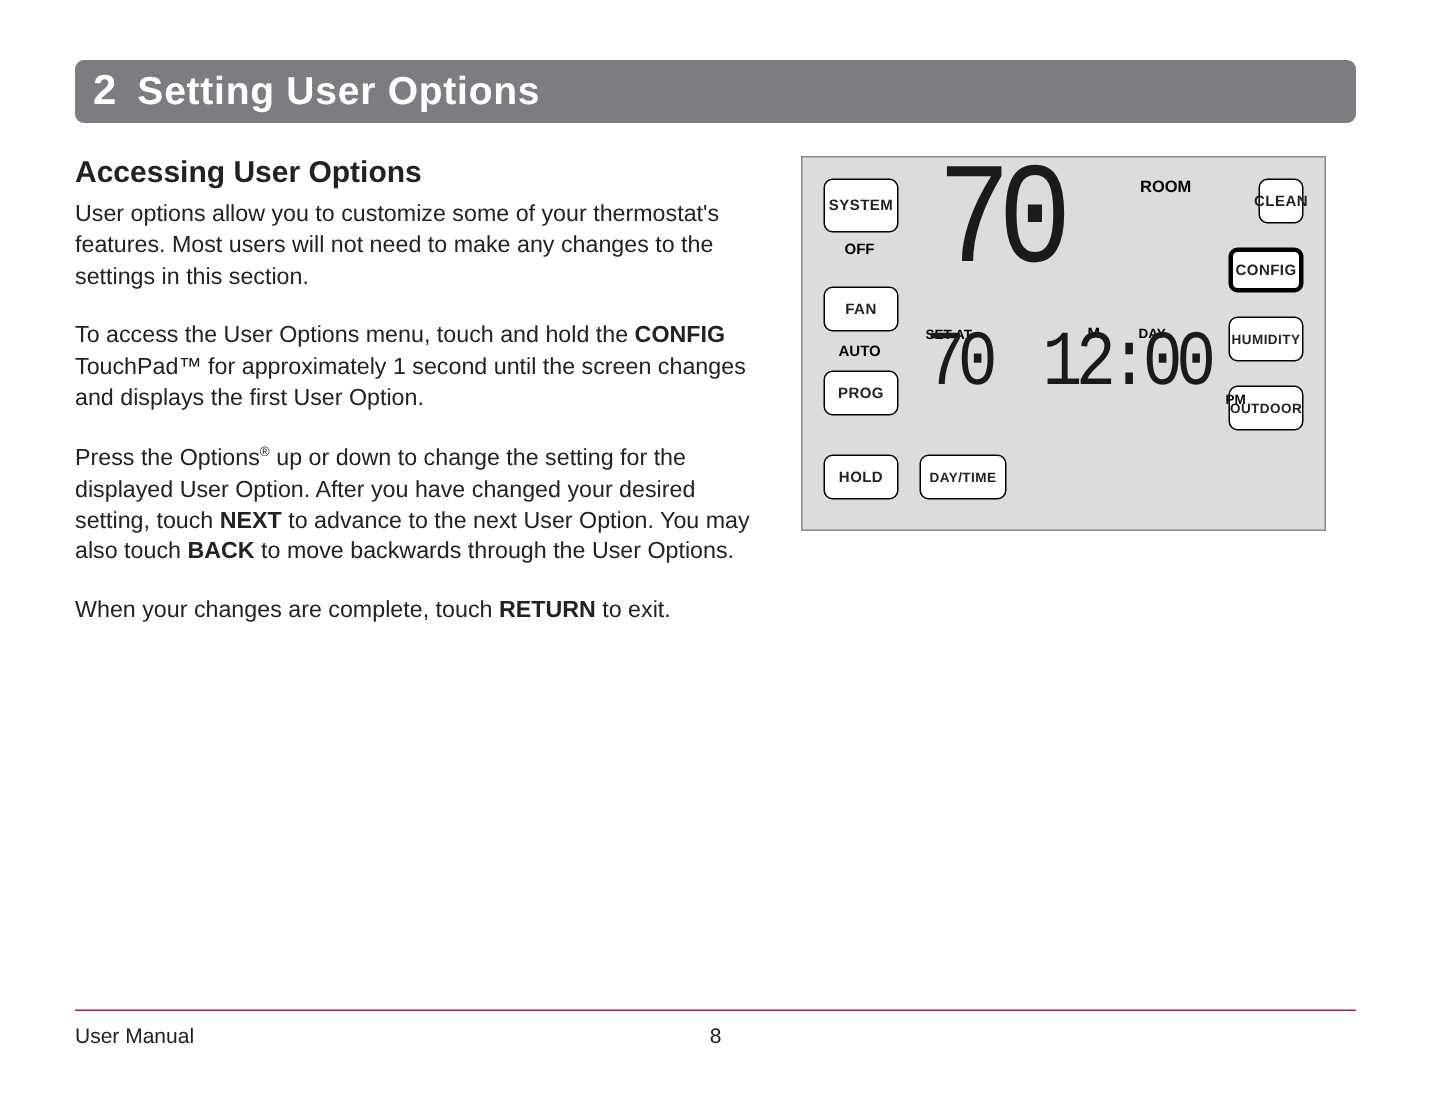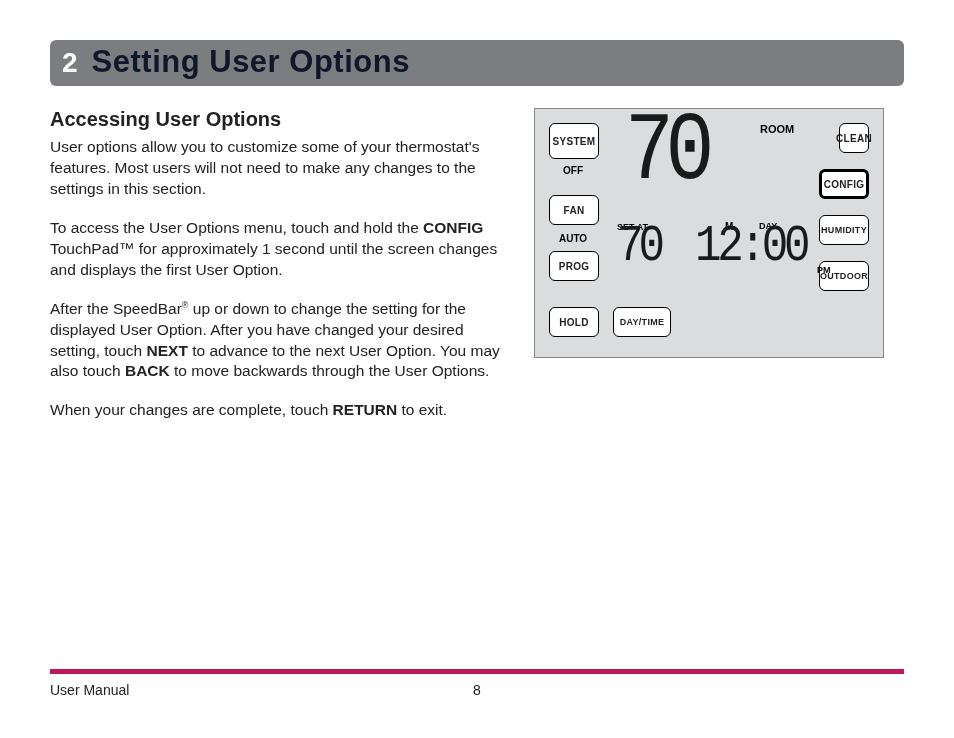--- a/index.html
+++ b/index.html
@@ -21,22 +21,22 @@
     gap: 14px;
     margin-bottom: 22px;
   }
   .chapter-num {
     color: #fff;
     font-size: 28px;
     font-weight: 700;
     font-family: Arial, sans-serif;
   }
   .chapter-title {
-    color: #0f172a;
-    font-size: 31px;
+    color: #ffffff;
+    font-size: 26px;
     font-weight: 700;
     letter-spacing: 0.5px;
   }
   .content-row {
     display: flex;
     gap: 24px;
     align-items: flex-start;
   }
   .text-col {
     flex: 1;
@@ -107,21 +107,21 @@
     transform-origin: left center;
   }
   .seg-main  { left:90px; top:-4px; font-size:96px; line-height:1; letter-spacing:-10px; }
   .seg-set   { left:82px; top:112px; font-size:52px; line-height:1; letter-spacing:-6px; }
   .seg-time  { left:160px; top:112px; font-size:52px; line-height:1; letter-spacing:-5px; }
   .footer {
     position: absolute;
     bottom: 40px;
     left: 50px;
     right: 50px;
-    border-top: 5px solid #be185d;
+    border-top: 1px solid #be185d;
     padding-top: 8px;
     display: flex;
     font-size: 14px;
   }
   .footer-left { flex:1; }
   .footer-page { width:20px; text-align:center; position:absolute; left:50%; transform:translateX(-50%);}
 </style>
 </head>
 <body>
 
@@ -134,21 +134,21 @@
   <div class="text-col">
     <div class="section-heading">Accessing User Options</div>
 
     <p class="para">User options allow you to customize some of your thermostat's features. Most users will not need to make any changes to the settings in this section.</p>
 
     <p class="para">
       <span>To access the User Options menu, touch and hold the </span><b>CONFIG</b><span> TouchPad™ for approximately 1 second until the screen changes and displays the first User Option.</span>
     </p>
 
     <p class="para">
-      <span>After the SpeedBar</span><sup>®</sup><span> up or down to change the setting for the displayed User Option. After you have changed your desired setting, touch </span><b>NEXT</b><span> to advance to the next User Option. You may also touch </span><b>BACK</b><span> to move backwards through the User Options.</span>
+      <span>Press the Options</span><sup>®</sup><span> up or down to change the setting for the displayed User Option. After you have changed your desired setting, touch </span><b>NEXT</b><span> to advance to the next User Option. You may also touch </span><b>BACK</b><span> to move backwards through the User Options.</span>
     </p>
 
     <p class="para">
       <span>When your changes are complete, touch </span><b>RETURN</b><span> to exit.</span>
     </p>
   </div>
 
   <div class="thermo">
     <div class="btn btn-system">SYSTEM</div>
     <div class="lbl lbl-off">OFF</div>

